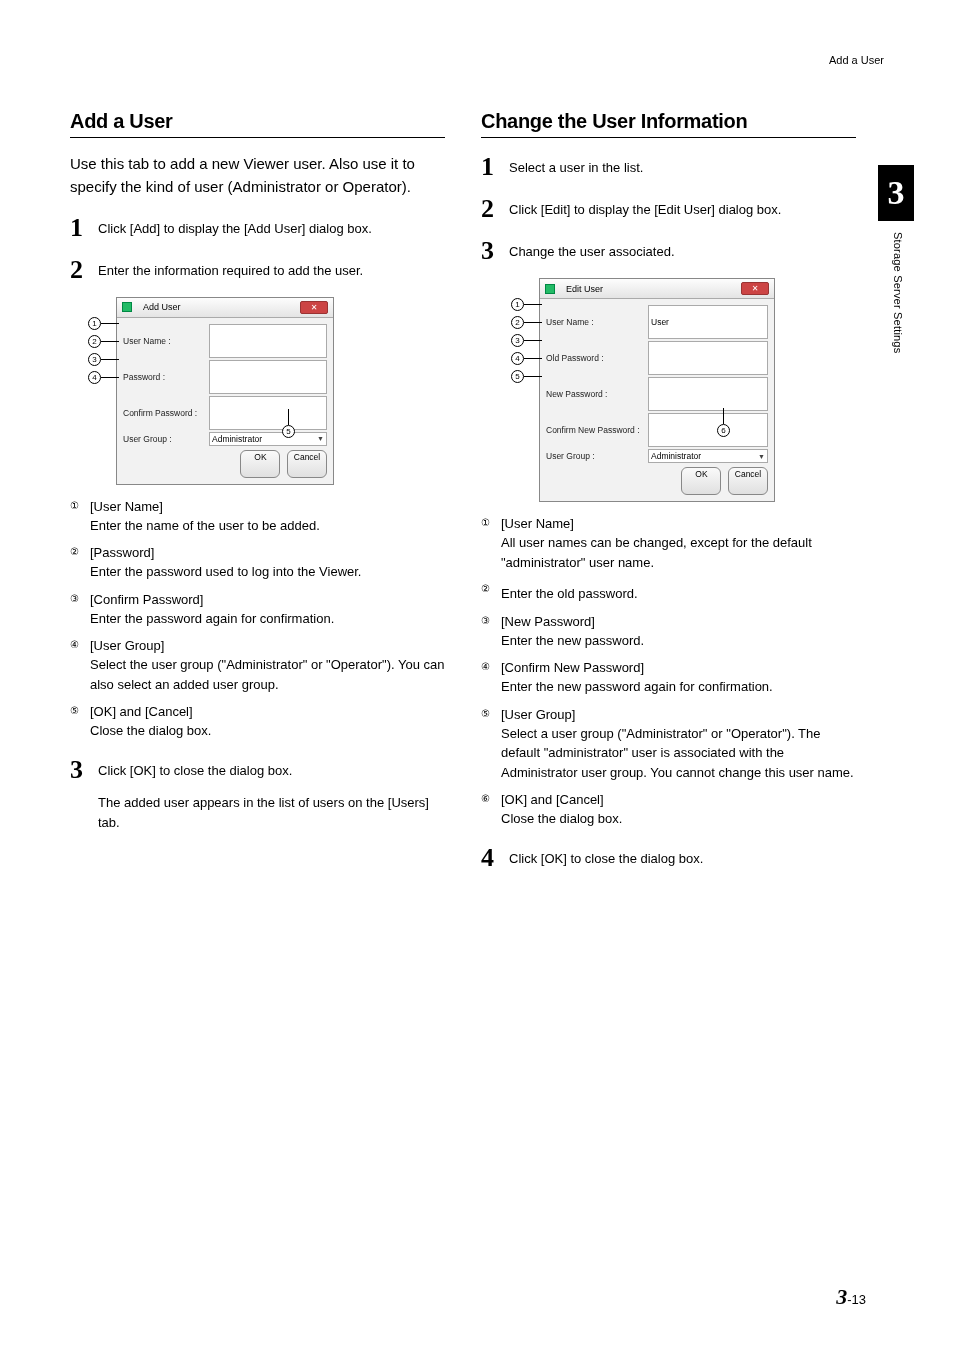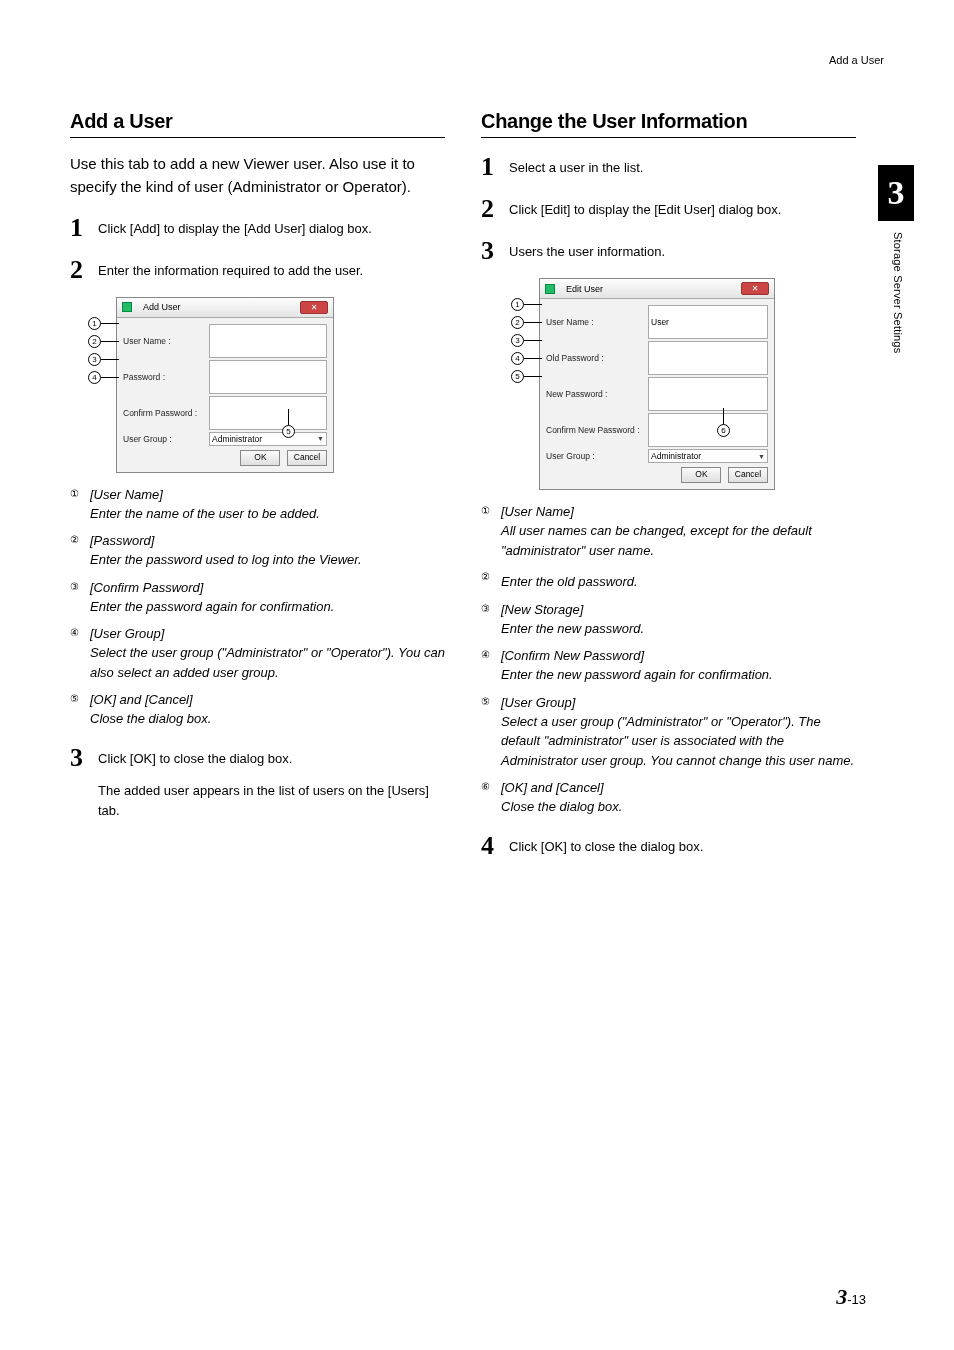--- a/index.html
+++ b/index.html
@@ -174,45 +174,45 @@
     padding: 0 2px;
     display: flex;
     align-items: center;
     justify-content: space-between;
   }
   .dlg-select .arrow { font-size: 7px; color: #444; }
   .dlg-btns { text-align: right; margin-top: 4px; }
   .dlg-btn {
     display: inline-block;
     min-width: 40px;
-    height: 16px;
+    height: 28px;
     line-height: 12px;
     font-size: 8.5px;
     background: linear-gradient(#fafafa,#e0e0e0);
     border: 1px solid #888;
-    border-radius: 0;
+    border-radius: 6px;
     text-align: center;
     margin-left: 4px;
   }
   
   .defs { margin-top: 10px; }
   .def { margin-bottom: 10px; display: flex; gap: 6px; }
   .def .circ {
     font-size: 10px;
     width: 14px;
     flex-shrink: 0;
     padding-top: 1px;
   }
   .def .dt { font-size: 13px; }
   .def .dd {
     font-size: 13px;
     line-height: 1.5;
     margin-top: 2px;
   }
-  .def-block { flex: 1; font-style: italic; }
+  .def-block { flex: 1; }
   .footer {
     position: absolute;
     bottom: 40px;
     right: 88px;
     font-size: 13px;
   }
   .footer .ch {
     font-family: "Times New Roman", serif;
     font-weight: bold;
     font-style: italic;
@@ -339,21 +339,21 @@
     <div class="step">
       <div class="stepnum">1</div>
       <div class="steptext">Select a user in the list.</div>
     </div>
     <div class="step">
       <div class="stepnum">2</div>
       <div class="steptext">Click [Edit] to display the [Edit User] dialog box.</div>
     </div>
     <div class="step">
       <div class="stepnum">3</div>
-      <div class="steptext">Users the user information.</div>
+      <div class="steptext">Change the user associated.</div>
     </div>
 
     <div class="dialog-wrap" style="margin-left:30px">
       <div class="callout-num" style="left:0;top:20px">1</div>
       <div class="callout-line" style="left:13px;top:26px;width:18px"></div>
       <div class="callout-num" style="left:0;top:38px">2</div>
       <div class="callout-line" style="left:13px;top:44px;width:18px"></div>
       <div class="callout-num" style="left:0;top:56px">3</div>
       <div class="callout-line" style="left:13px;top:62px;width:18px"></div>
       <div class="callout-num" style="left:0;top:74px">4</div>
@@ -411,21 +411,21 @@
         </div>
       <div class="def">
           <div class="circ">②</div>
           <div class="def-block">
             <div class="dd">Enter the old password.</div>
           </div>
         </div>
       <div class="def">
           <div class="circ">③</div>
           <div class="def-block">
-            <div class="dt">[New Storage]</div>
+            <div class="dt">[New Password]</div>
             <div class="dd">Enter the new password.</div>
           </div>
         </div>
       <div class="def">
           <div class="circ">④</div>
           <div class="def-block">
             <div class="dt">[Confirm New Password]</div>
             <div class="dd">Enter the new password again for confirmation.</div>
           </div>
         </div>

